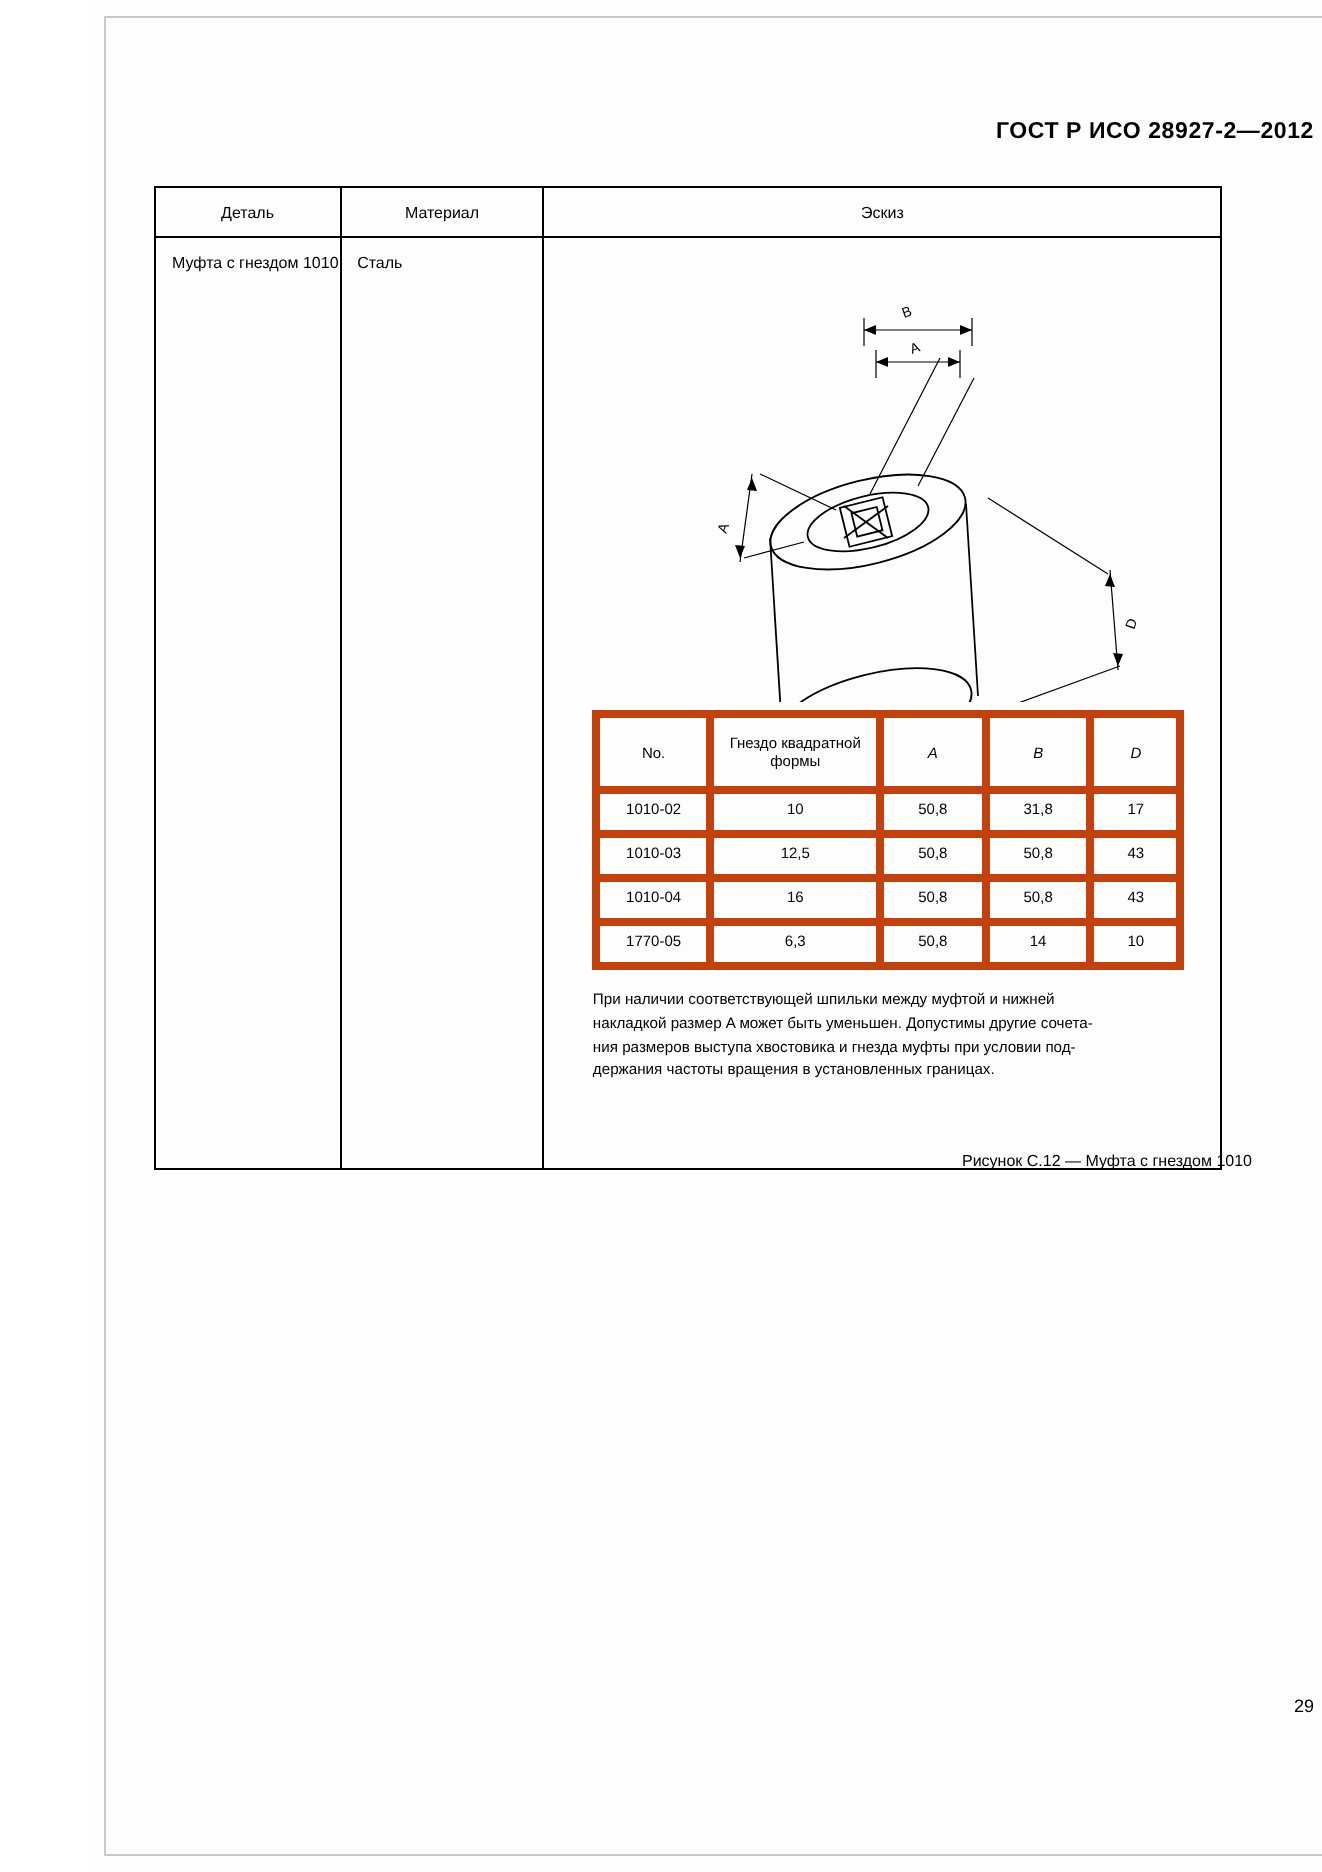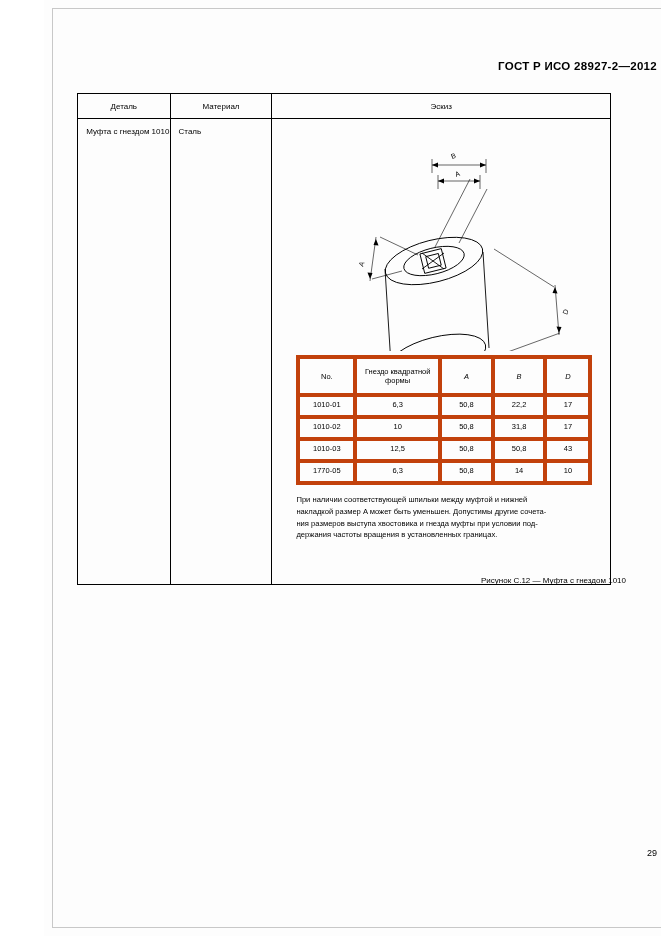--- a/index.html
+++ b/index.html
@@ -59,21 +59,20 @@
     vertical-align: middle !important;
   }
   .col-detal { width: 94px; }
   .col-material { width: 104px; }
   .col-eskiz { width: 334px; }
 
   .cell-detal {
     font-size: 8px;
     padding: 8px 0 0 8px;
     line-height: 1.35;
-    text-align: center;
   }
   .cell-material {
     font-size: 8px;
     padding: 8px 0 0 8px;
   }
   .cell-eskiz {
     padding: 0;
     height: 465px;
     position: relative;
   }
@@ -211,36 +210,36 @@
               <tr>
                 <td class="c-no">No.</td>
                 <td class="c-sq">Гнездо квадратной формы</td>
                 <td class="c-a ital">A</td>
                 <td class="c-b ital">B</td>
                 <td class="c-d ital">D</td>
               </tr>
             </thead>
             <tbody>
               <tr>
-                <td>1010-01</td>
-                <td>6,3</td>
-                <td>50,8</td>
-                <td>22,2</td>
-                <td>17</td>
-              </tr>
-              <tr>
                 <td>1010-02</td>
                 <td>10</td>
                 <td>50,8</td>
                 <td>31,8</td>
                 <td>17</td>
               </tr>
               <tr>
                 <td>1010-03</td>
                 <td>12,5</td>
+                <td>50,8</td>
+                <td>50,8</td>
+                <td>43</td>
+              </tr>
+              <tr>
+                <td>1010-04</td>
+                <td>16</td>
                 <td>50,8</td>
                 <td>50,8</td>
                 <td>43</td>
               </tr>
               <tr>
                 <td>1770-05</td>
                 <td>6,3</td>
                 <td>50,8</td>
                 <td>14</td>
                 <td>10</td>

